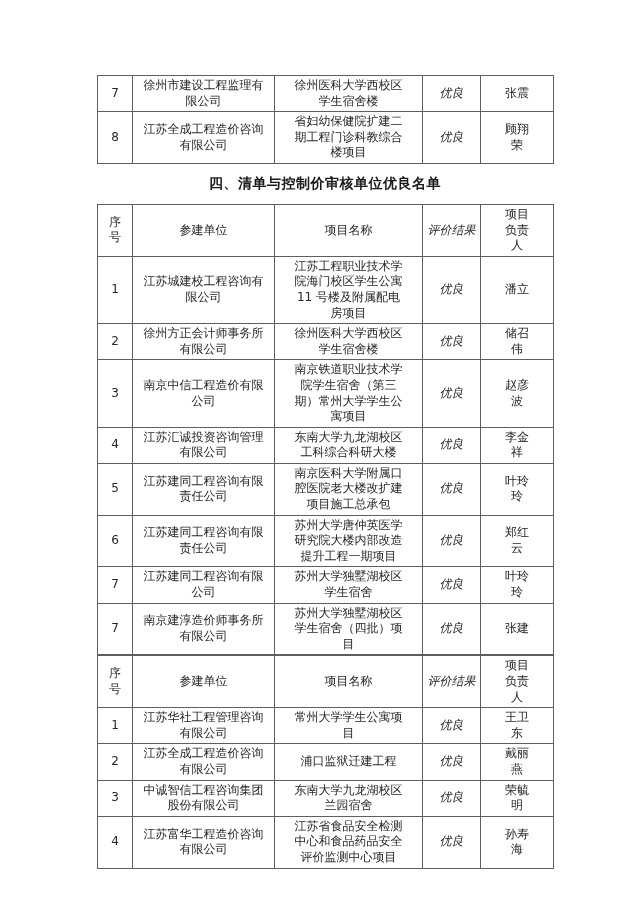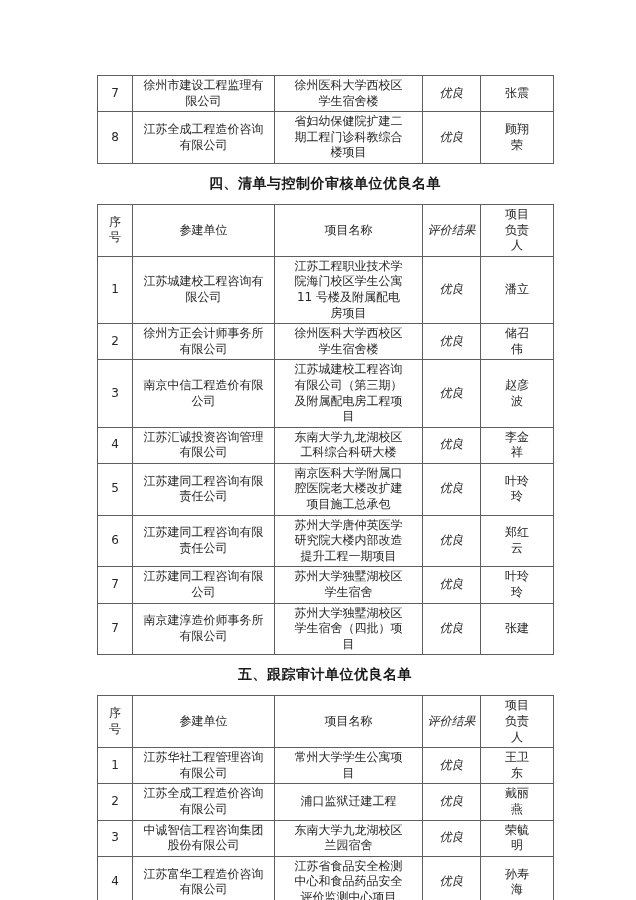--- a/index.html
+++ b/index.html
@@ -120,21 +120,21 @@
         <tr>
           <td class="c-no">2</td>
           <td class="c-company">徐州方正会计师事务所有限公司</td>
           <td class="c-project">徐州医科大学西校区学生宿舍楼</td>
           <td class="c-result">优良</td>
           <td class="c-person">储召伟</td>
         </tr>
         <tr>
           <td class="c-no">3</td>
           <td class="c-company">南京中信工程造价有限公司</td>
-          <td class="c-project">江苏城建校工程咨询有限公司（第三期）及附属配电房工程项目</td>
+          <td class="c-project">南京铁道职业技术学院学生宿舍（第三期）常州大学学生公寓项目</td>
           <td class="c-result">优良</td>
           <td class="c-person">赵彦波</td>
         </tr>
         <tr>
           <td class="c-no">4</td>
           <td class="c-company">江苏汇诚投资咨询管理有限公司</td>
           <td class="c-project">东南大学九龙湖校区工科综合科研大楼</td>
           <td class="c-result">优良</td>
           <td class="c-person">李金祥</td>
         </tr>
@@ -162,21 +162,20 @@
         <tr>
           <td class="c-no">7</td>
           <td class="c-company">南京建淳造价师事务所有限公司</td>
           <td class="c-project">苏州大学独墅湖校区学生宿舍（四批）项目</td>
           <td class="c-result">优良</td>
           <td class="c-person">张建</td>
         </tr>
       </tbody>
   </table>
 
-  <div class="heading">五、跟踪审计单位优良名单</div>
 
   <table>
     <colgroup>
       <col class="c-no">
         <col class="c-company">
         <col class="c-project">
         <col class="c-result">
         <col class="c-person">
     </colgroup>
     <thead>

